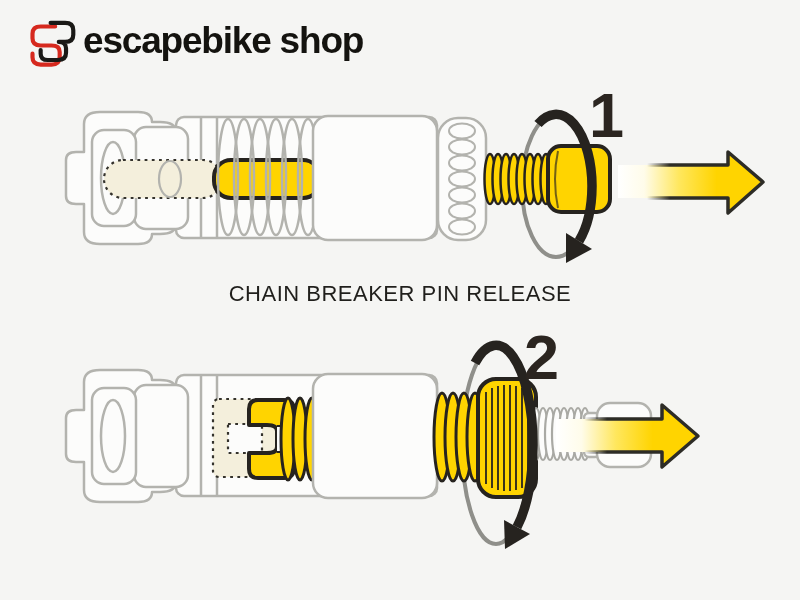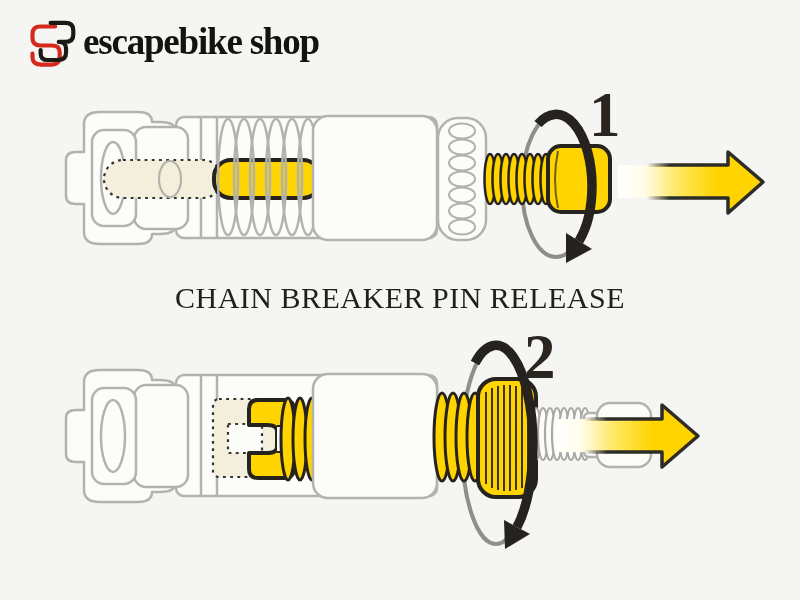--- a/index.html
+++ b/index.html
@@ -1,25 +1,25 @@
 <!DOCTYPE html>
 <html><head>
 <meta charset="utf-8">
 <style>
   html,body{margin:0;padding:0;background:#dcdcda;}
   #page{position:relative;width:800px;height:600px;background:#f5f5f3;overflow:hidden;
-        font-family:Liberation Serif, serif;}
+        font-family:Liberation Sans, sans-serif;}
   #artwork{position:absolute;left:0;top:0;width:800px;height:600px;}
   .brand{position:absolute;left:18px;top:10px;display:flex;align-items:center;gap:7px;}
   .brand-text{font-size:37px;font-weight:bold;color:#14130f;letter-spacing:-1.2px;white-space:pre;}
   .step-num{position:absolute;font-weight:bold;font-size:63px;line-height:1;color:#2b2520;}
   #step-num-1{left:589px;top:84px;}
   #step-num-2{left:524px;top:326px;}
   .caption{position:absolute;left:0;right:0;top:281px;text-align:center;
-           font-size:30px;font-weight:500;color:#201f1c;letter-spacing:.5px;}
+           font-size:22px;font-weight:500;color:#201f1c;letter-spacing:.5px;}
 </style>
 </head>
 <body>
 
 <div id="page">
 
   <div class="brand">
     <svg width="58" height="62" viewBox="0 0 64 66">
       <g fill="none" stroke-linecap="round" stroke-linejoin="round">
         <path d="M 41 17 H 25 Q 16 17 16 25 V 30 Q 16 38 25 38 H 37 Q 46 38 46 45 V 50 Q 46 59 37 59 H 25 Q 16 59 16 51 V 47" stroke="#d6291e" stroke-width="4.6"></path>

